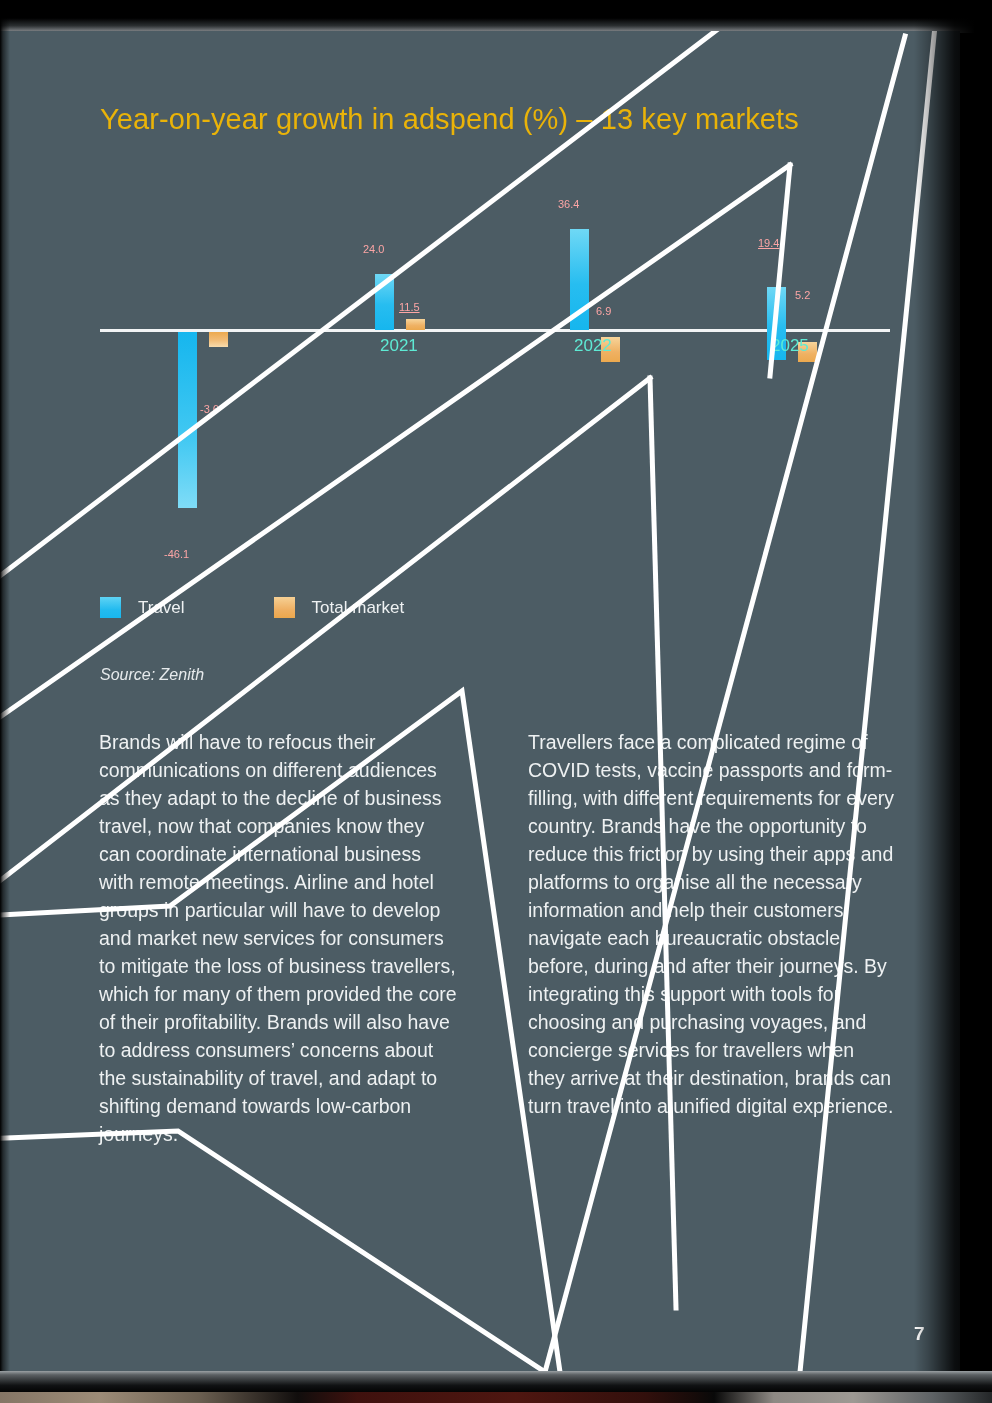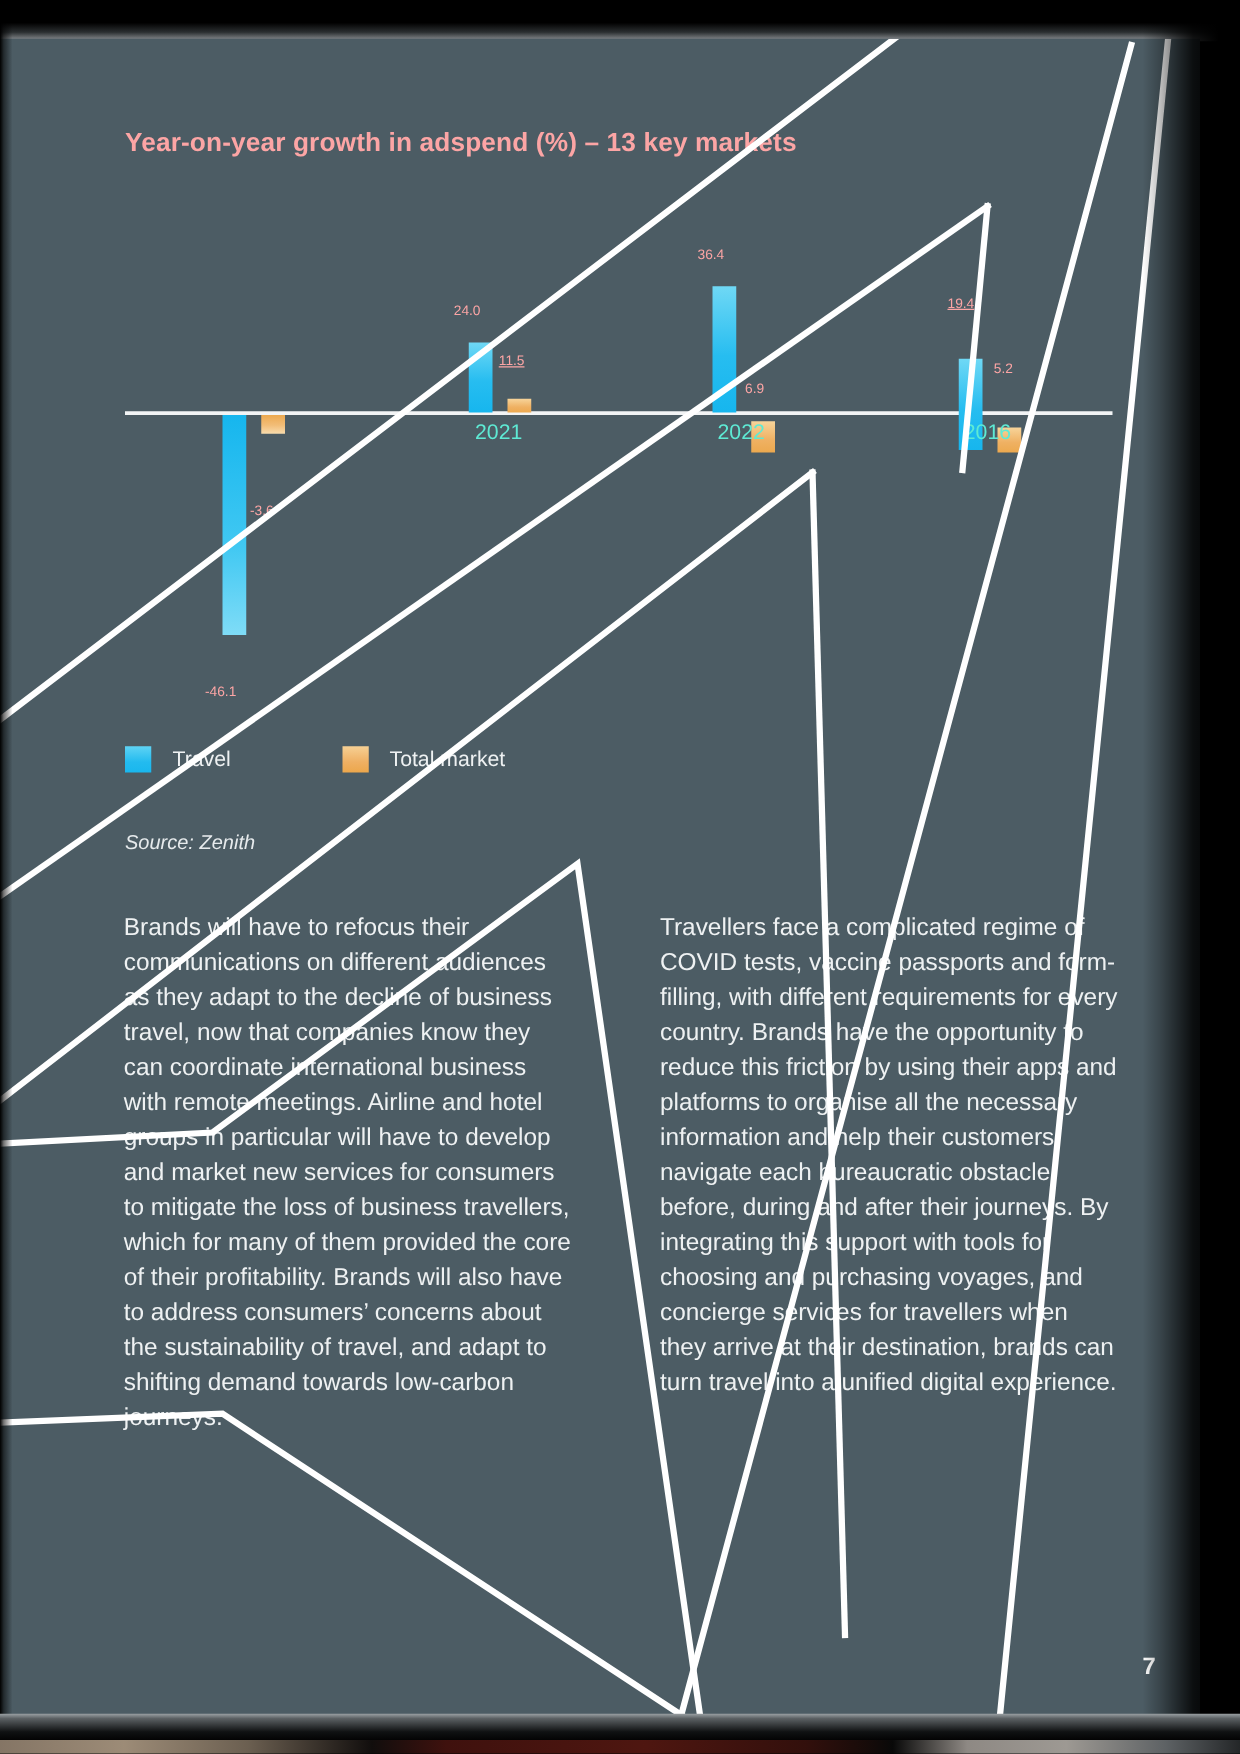--- a/index.html
+++ b/index.html
@@ -44,21 +44,21 @@
     position:absolute;left:0;top:31px;width:960px;height:1341px;
     background:#4c5c64;overflow:hidden;
   }
 
   
   #lines{position:absolute;left:0;top:0;width:960px;height:1341px;pointer-events:none;}
 
   
   .chart-title{
     position:absolute;left:100px;top:72px;
-    font-size:21px;font-weight:bold;color:#fca5a5;letter-spacing:.1px;
+    font-size:29px;font-weight:normal;color:#eab308;letter-spacing:.1px;
     white-space:nowrap;
   }
 
   #chart{position:absolute;left:0;top:0;width:960px;height:620px;}
 
   .axis-line{
     position:absolute;left:100px;top:298px;width:790px;height:3px;
     background:#f2f4f5;
   }
 
@@ -117,34 +117,34 @@
       <div class="axis-line"></div>
 
       <div class="bar travel neg" style="left:178px; top:301px; width:19px; height:176px;"></div>
       <div class="bar total neg" style="left:209px; top:301px; width:19px; height:15px;"></div>
       <div class="vlabel" style="left:164px; top:517px;">-46.1</div>
       <div class="vlabel" style="left:200px; top:372px;">-3.6</div>
 
       <div class="bar travel" style="left:375px; top:243px; width:19px; height:56px;"></div>
       <div class="bar total" style="left:406px; top:288px; width:19px; height:11px;"></div>
       <div class="vlabel" style="left:363px; top:212px;">24.0</div>
-      <div class="vlabel" style="left:399px; top:252px;text-decoration:underline;">11.5</div>
+      <div class="vlabel" style="left:399px; top:270px;text-decoration:underline;">11.5</div>
       <div class="catlabel" style="left:380px;">2021</div>
 
       <div class="bar travel" style="left:570px; top:198px; width:19px; height:101px;"></div>
       <div class="bar total" style="left:601px; top:306px; width:19px; height:25px;"></div>
       <div class="vlabel" style="left:558px; top:167px;">36.4</div>
       <div class="vlabel" style="left:596px; top:274px;">6.9</div>
       <div class="catlabel" style="left:574px;">2022</div>
 
       <div class="bar travel" style="left:767px; top:256px; width:19px; height:73px;"></div>
       <div class="bar total" style="left:798px; top:311px; width:19px; height:20px;"></div>
       <div class="vlabel" style="left:758px; top:206px;text-decoration:underline;">19.4</div>
       <div class="vlabel" style="left:795px; top:258px;">5.2</div>
-      <div class="catlabel" style="left:771px;">2016</div>
+      <div class="catlabel" style="left:771px;">2025</div>
     </div>
 
     <div id="legend">
       <div class="legend-item">
         <span class="swatch travel"></span>
         <span class="legend-label">Travel</span>
       </div>
       <div class="legend-item" style="margin-left:53px;">
         <span class="swatch total"></span>
         <span class="legend-label">Total market</span>

